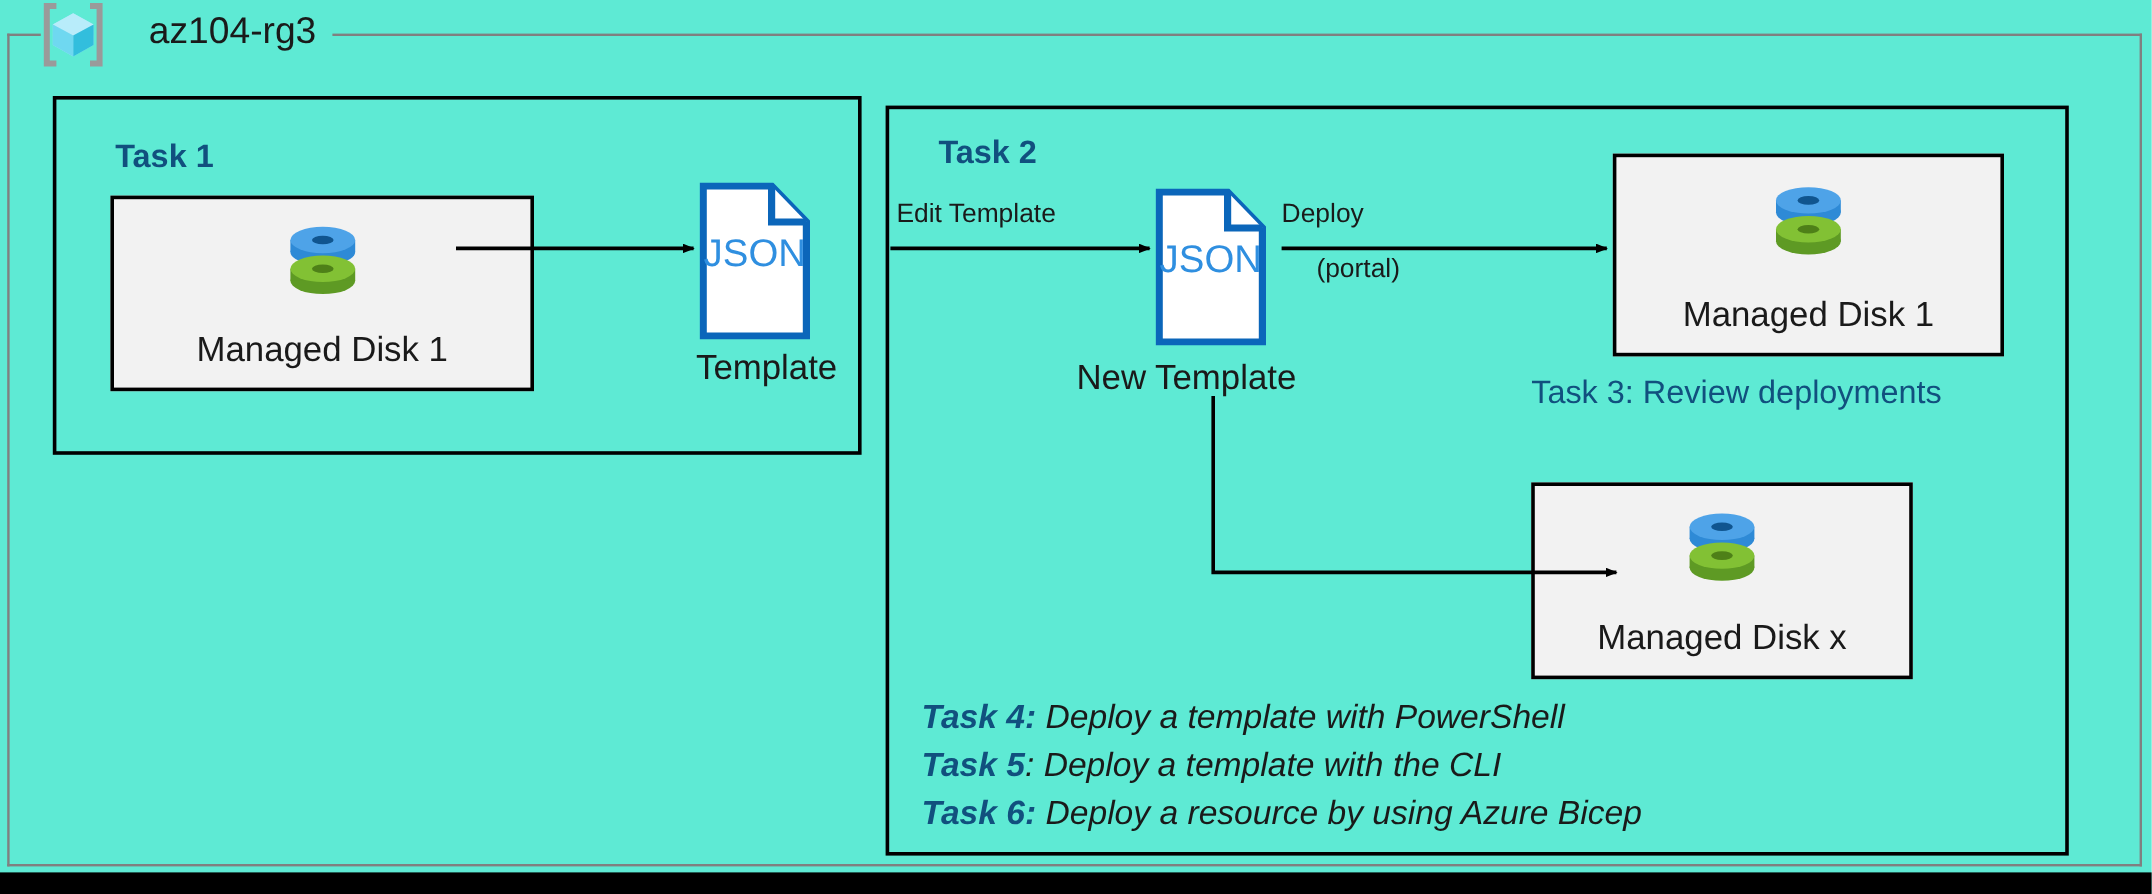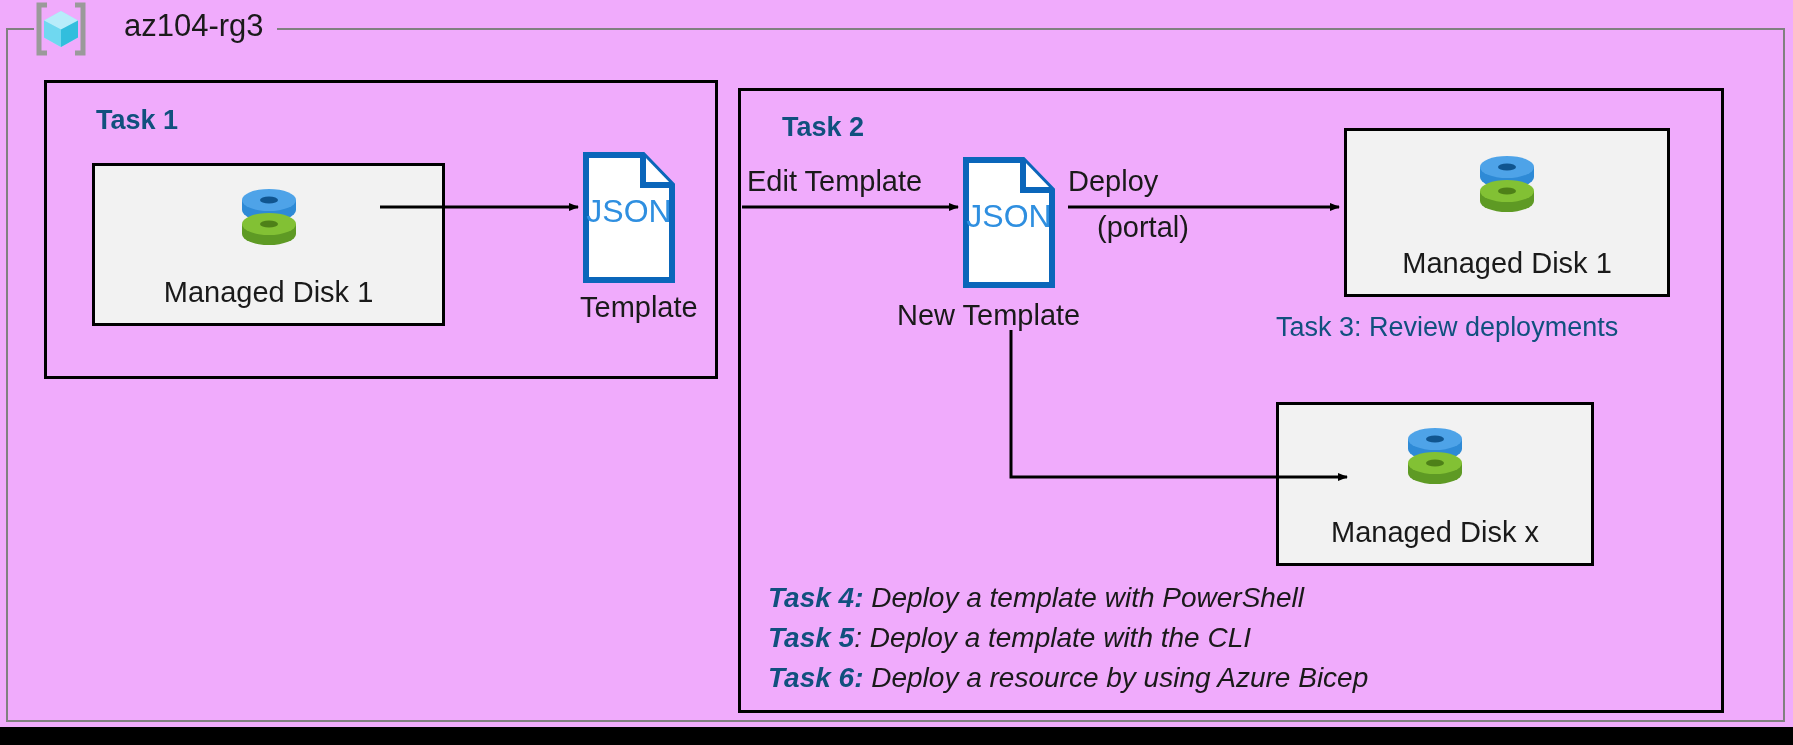--- a/index.html
+++ b/index.html
@@ -11,21 +11,21 @@
     font-family: "Liberation Sans", sans-serif;
     width: 1793px;
     height: 745px;
     overflow: hidden;
   }
 
   #stage {
     position: relative;
     width: 1793px;
     height: 745px;
-    background: #f0abfc;
+    background: #5eead4;
   }
 
   
   .rg-frame {
     position: absolute;
     left: 6px;
     top: 28px;
     width: 1779px;
     height: 694px;
     border: 2px solid #808080;
@@ -86,21 +86,21 @@
   #task1-box { left: 44px;  top: 80px;  width: 674px; height: 299px; }
   #task2-box { left: 738px; top: 88px;  width: 986px; height: 625px; }
 
   .task-heading {
     position: absolute;
     font-size: 27px;
     font-weight: bold;
     color: #11507e;
     white-space: nowrap;
   }
-  #task1-heading { left: 96px;  top: 105px; }
+  #task1-heading { left: 96px;  top: 115px; }
   #task2-heading { left: 782px; top: 112px; }
 
   
   .resource-box {
     position: absolute;
     border: 3px solid #000000;
     background: #f2f2f2;
     box-sizing: border-box;
   }
   #disk1-box   { left: 92px;  top: 163px; width: 353px; height: 163px; }
@@ -152,21 +152,21 @@
     left: 0;
     top: 0;
     width: 1793px;
     height: 745px;
     pointer-events: none;
   }
 
   
   .edge-label {
     position: absolute;
-    font-size: 29px;
+    font-size: 22px;
     color: #1a1a1a;
     white-space: nowrap;
   }
   #edge-edit-template { left: 747px;  top: 165px; }
   #edge-deploy        { left: 1068px; top: 165px; }
   #edge-deploy-portal { left: 1097px; top: 211px; }
 
   
   #task3-line {
     position: absolute;

